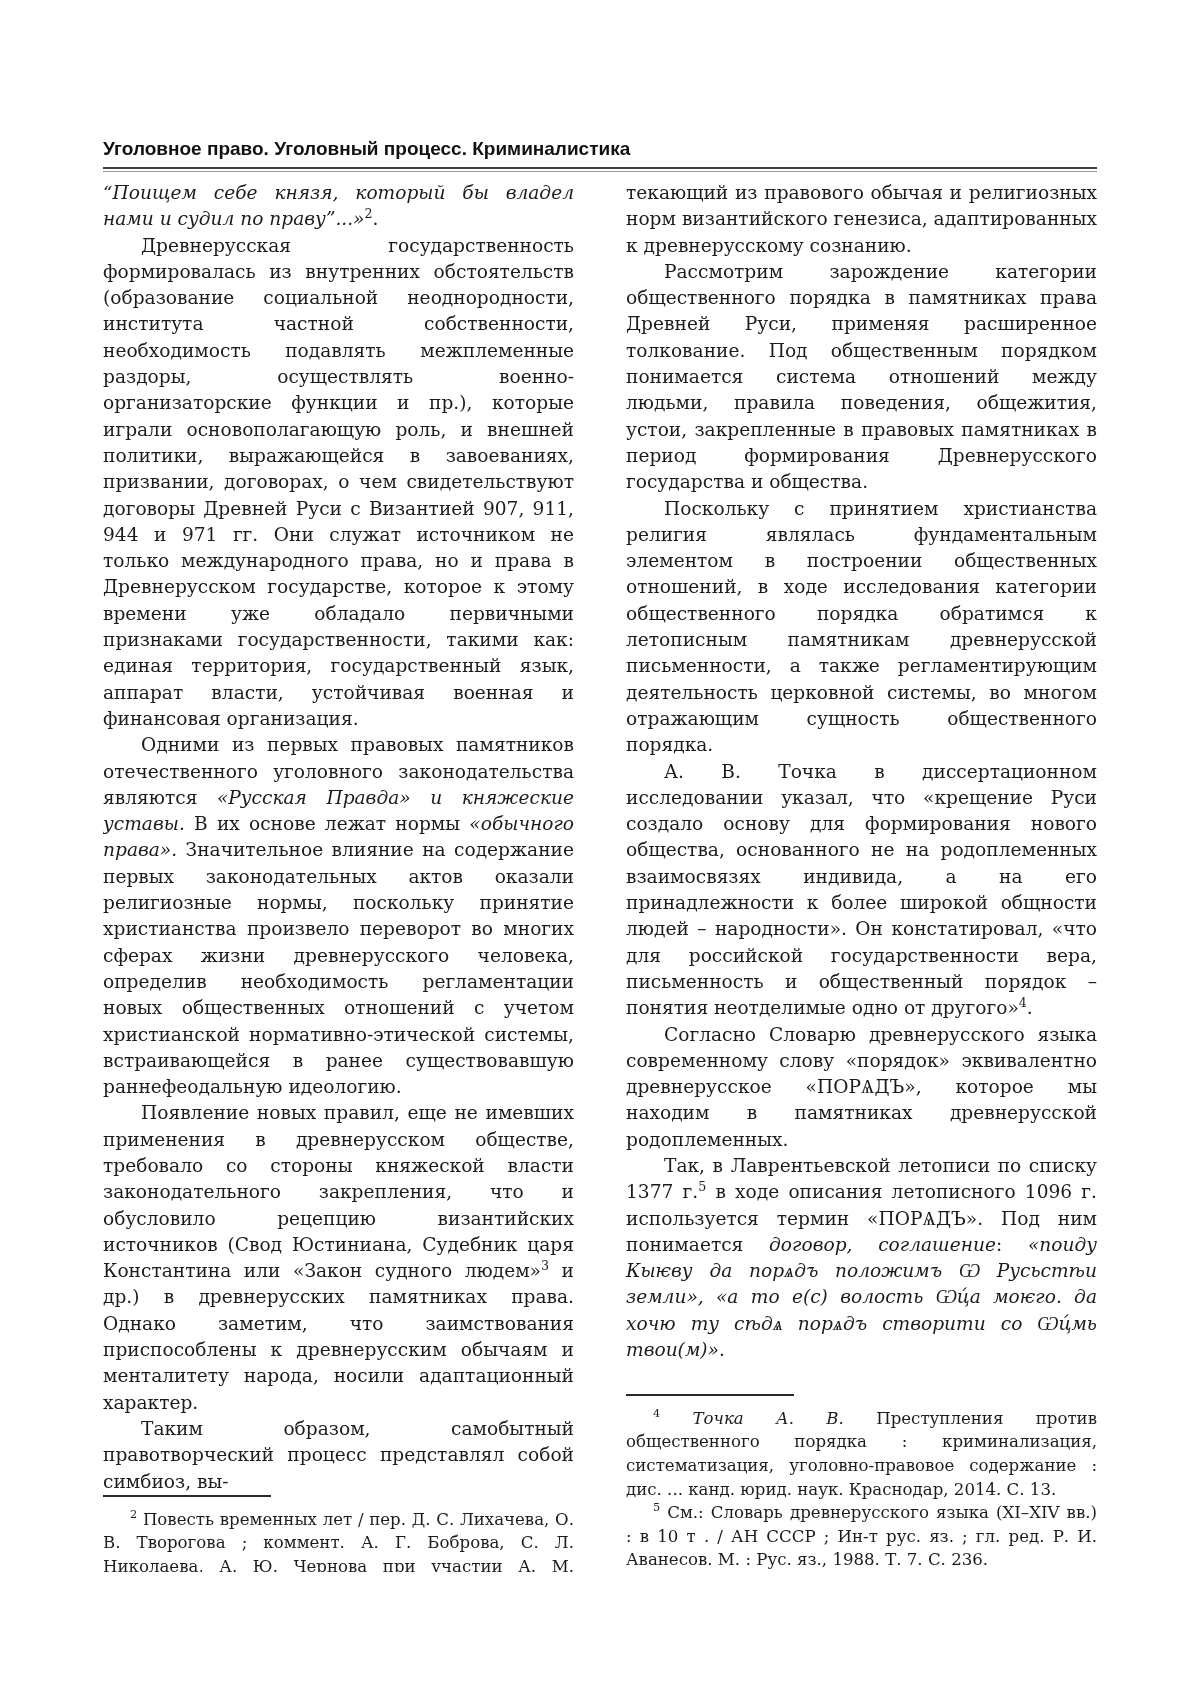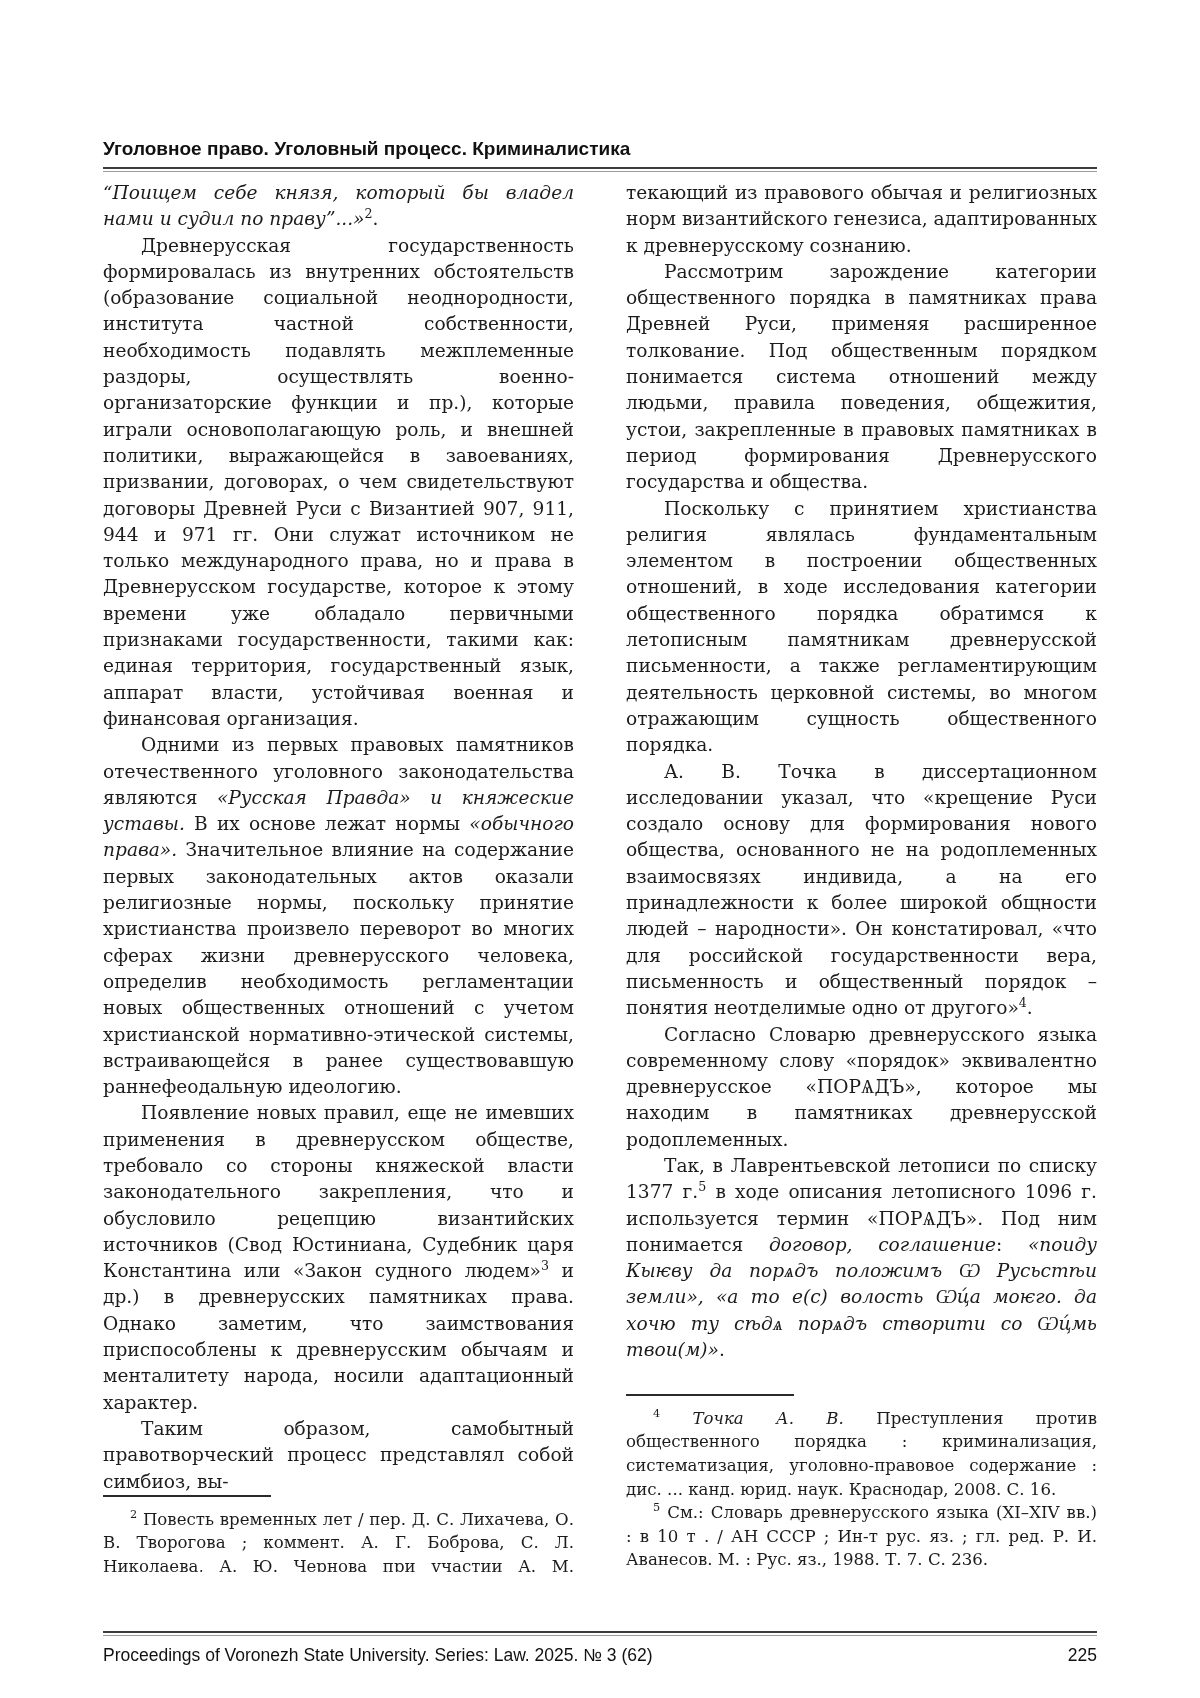--- a/index.html
+++ b/index.html
@@ -113,29 +113,22 @@
           <p class="no-indent"><span>текающий из правового обычая и религиозных норм византийского генезиса, адаптированных к древнерусскому сознанию.</span></p>
           <p><span>Рассмотрим зарождение категории общественного порядка в памятниках права Древней Руси, применяя расширенное толкование. Под общественным порядком понимается система отношений между людьми, правила поведения, общежития, устои, закрепленные в правовых памятниках в период формирования Древнерусского государства и общества.</span></p>
           <p><span>Поскольку с принятием христианства религия являлась фундаментальным элементом в построении общественных отношений, в ходе исследования категории общественного порядка обратимся к летописным памятникам древнерусской письменности, а также регламентирующим деятельность церковной системы, во многом отражающим сущность общественного порядка.</span></p>
           <p><span>А. В. Точка в диссертационном исследовании указал, что «крещение Руси создало основу для формирования нового общества, основанного не на родоплеменных взаимосвязях индивида, а на его принадлежности к более широкой общности людей – народности». Он констатировал, «что для российской государственности вера, письменность и общественный порядок – понятия неотделимые одно от другого»</span><sup>4</sup><span>.</span></p>
           <p><span>Согласно Словарю древнерусского языка современному слову «порядок» эквивалентно древнерусское «ПОРѦДЪ», которое мы находим в памятниках древнерусской родоплеменных.</span></p>
           <p><span>Так, в Лаврентьевской летописи по списку 1377 г.</span><sup>5</sup><span> в ходе описания летописного 1096 г. используется термин «ПОРѦДЪ». Под ним понимается </span><span class="it">договор, соглашение</span><span>: </span><span class="it">«поиду Кыѥву да порѧдъ положимъ Ѡ Русьстѣи земли», «а то е(с) волость Ѡц́а моѥго. да хочю ту сѣдѧ порѧдъ створити со Ѡц́мь твои(м)»</span><span>.</span></p>
         </div>
       <div class="footnotes">
         <div class="fn-rule"></div>
         <div class="fn-body">
-            <p><sup>4</sup><span class="it"> Точка А. В.</span><span> Преступления против общественного порядка : криминализация, систематизация, уголовно-правовое содержание : дис. ... канд. юрид. наук. Краснодар, 2008. С. 16.</span></p>
+            <p><sup>4</sup><span class="it"> Точка А. В.</span><span> Преступления против общественного порядка : криминализация, систематизация, уголовно-правовое содержание : дис. ... канд. юрид. наук. Краснодар, 2014. С. 13.</span></p>
             <p><sup>5</sup><span> См.: Словарь древнерусского языка (XI–XIV вв.) : в 10 т . / АН СССР ; Ин-т рус. яз. ; гл. ред. Р. И. Аванесов. М. : Рус. яз., 1988. Т. 7. С. 236.</span></p>
           </div>
       </div>
     </div>
 
   </div>
 
-  <div class="page-footer">
-    <div class="footer-rule"></div>
-    <div class="footer-row">
-      <span>Proceedings of Voronezh State University. Series: Law. 2025. № 3 (62)</span>
-      <span>225</span>
-    </div>
-  </div>
 
 </div>
 
 </body></html>

